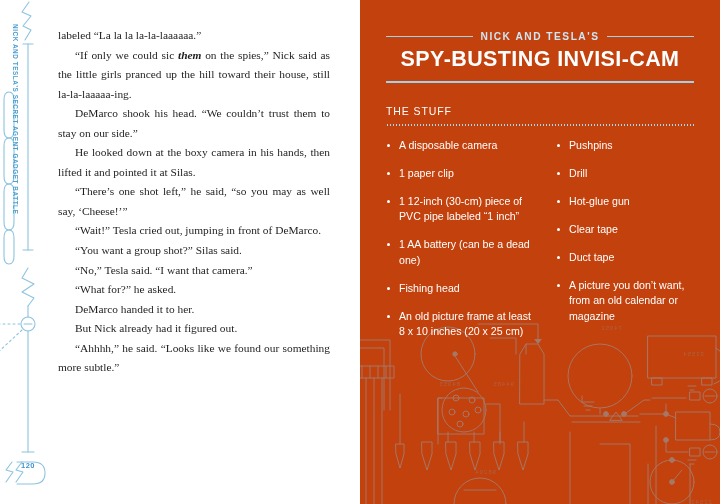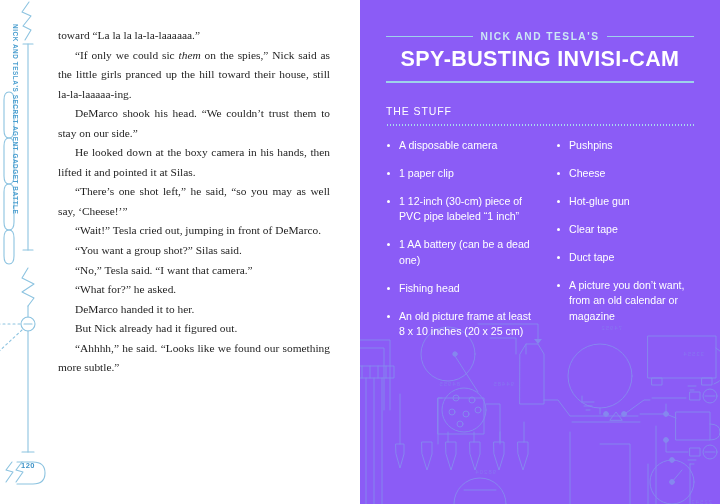--- a/index.html
+++ b/index.html
@@ -74,28 +74,29 @@
     text-justify: inter-word;
   }
   .body-text p {
     margin: 0;
   }
   .body-text p.indent {
     text-indent: 17px;
   }
   .body-text em {
     font-style: italic;
+    font-weight: bold;
   }
 
   
   .page-right {
     position: relative;
     width: 360px;
     height: 504px;
-    background: #8b5cf6;
+    background: #c2410c;
     overflow: hidden;
     font-family: "Liberation Sans", sans-serif;
   }
   .blueprint {
     position: absolute;
     left: 0;
     bottom: 0;
     width: 360px;
     height: 190px;
     opacity: 0.42;
@@ -234,21 +235,21 @@
         <path d="M12 462 L6 470 L13 472 L6 482"></path>
         <path d="M22 462 L16 470 L23 472 L16 482"></path>
       </g>
     </svg>
 
     <div class="vertical-title">NICK AND TESLA'S SECRET AGENT GADGET BATTLE</div>
 
     <div class="page-number">120</div>
 
     <div class="body-text">
-        <p>toward “La la la la-la-laaaaaa.”</p>
+        <p>labeled “La la la la-la-laaaaaa.”</p>
         <p class="indent">“If only we could sic <em>them</em> on the spies,” Nick said as the little girls pranced up the hill toward their house, still la-la-laaaaa-ing.</p>
         <p class="indent">DeMarco shook his head. “We couldn’t trust them to stay on our side.”</p>
         <p class="indent">He looked down at the boxy camera in his hands, then lifted it and pointed it at Silas.</p>
         <p class="indent">“There’s one shot left,” he said, “so you may as well say, ‘Cheese!’”</p>
         <p class="indent">“Wait!” Tesla cried out, jumping in front of DeMarco.</p>
         <p class="indent">“You want a group shot?” Silas said.</p>
         <p class="indent">“No,” Tesla said. “I want that camera.”</p>
         <p class="indent">“What for?” he asked.</p>
         <p class="indent">DeMarco handed it to her.</p>
         <p class="indent">But Nick already had it figured out.</p>
@@ -391,21 +392,21 @@
               <li>1 12-inch (30-cm) piece of PVC pipe labeled “1 inch”</li>
               <li>1 AA battery (can be a dead one)</li>
               <li>Fishing head</li>
               <li>An old picture frame at least 8 x 10 inches (20 x 25 cm)</li>
             </ul>
         </div>
         <div class="col-divider"></div>
         <div class="stuff-col col-b">
           <ul class="stuff-list">
               <li>Pushpins</li>
-              <li>Cheese</li>
+              <li>Drill</li>
               <li>Hot-glue gun</li>
               <li>Clear tape</li>
               <li>Duct tape</li>
               <li>A picture you don’t want, from an old calendar or magazine</li>
             </ul>
         </div>
       </div>
 
     </div>
   </div>

